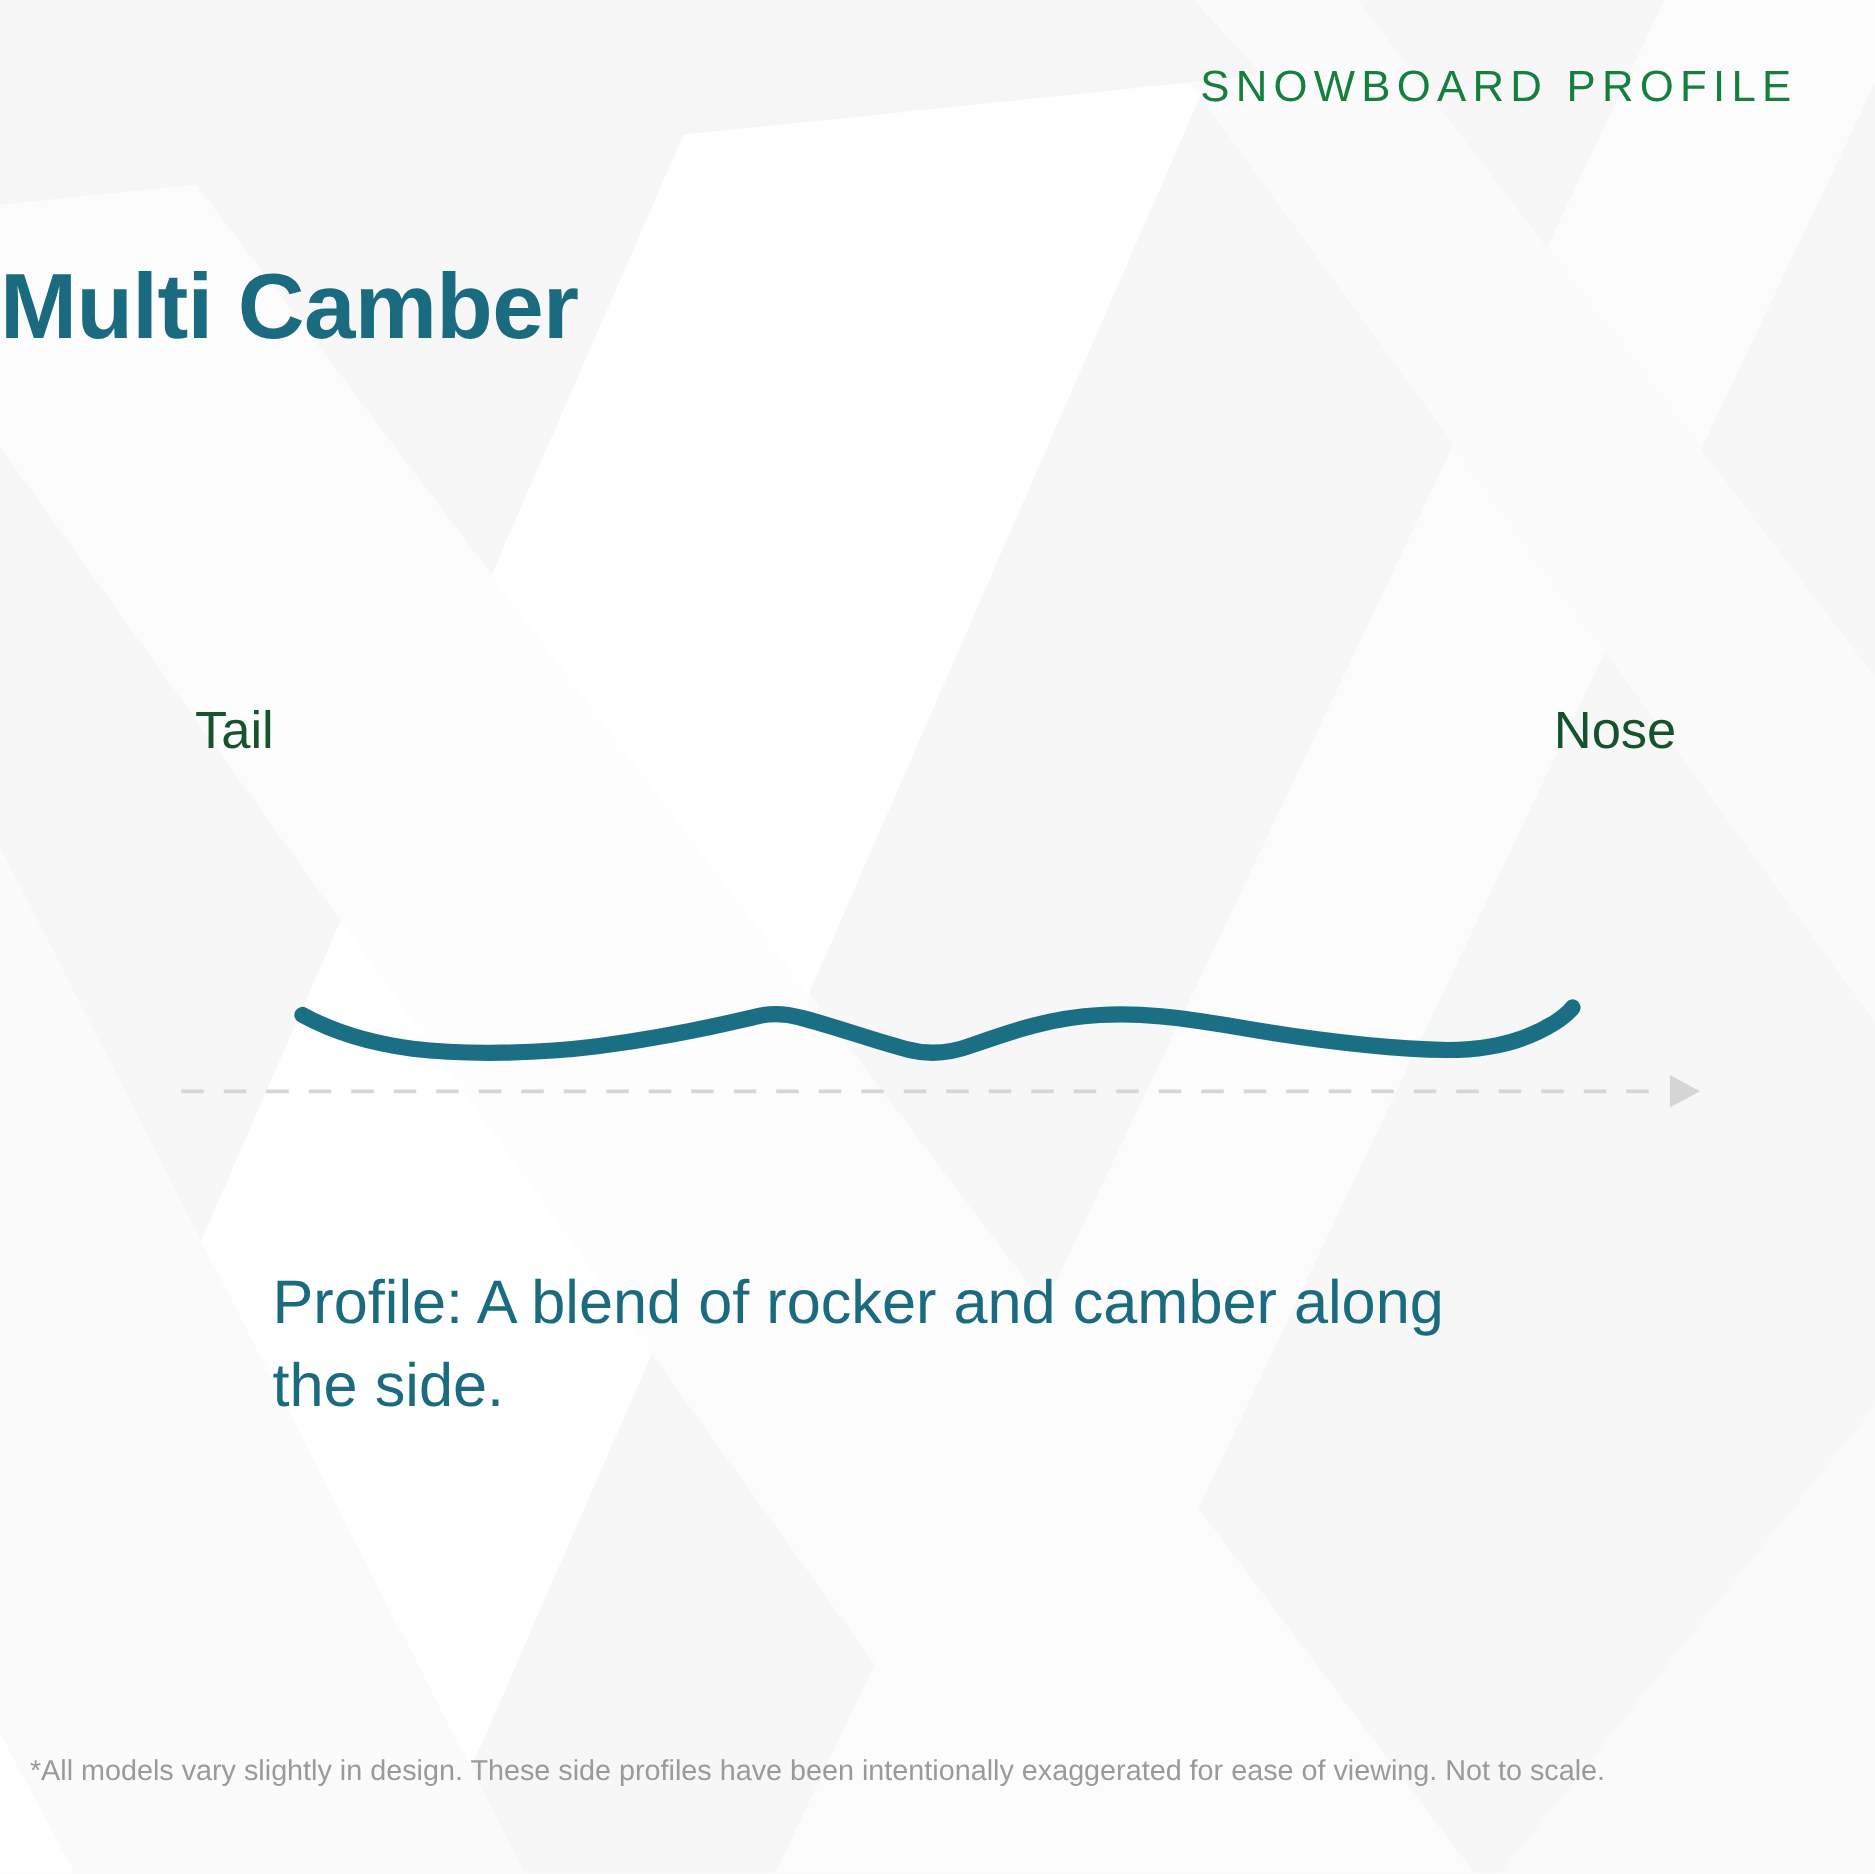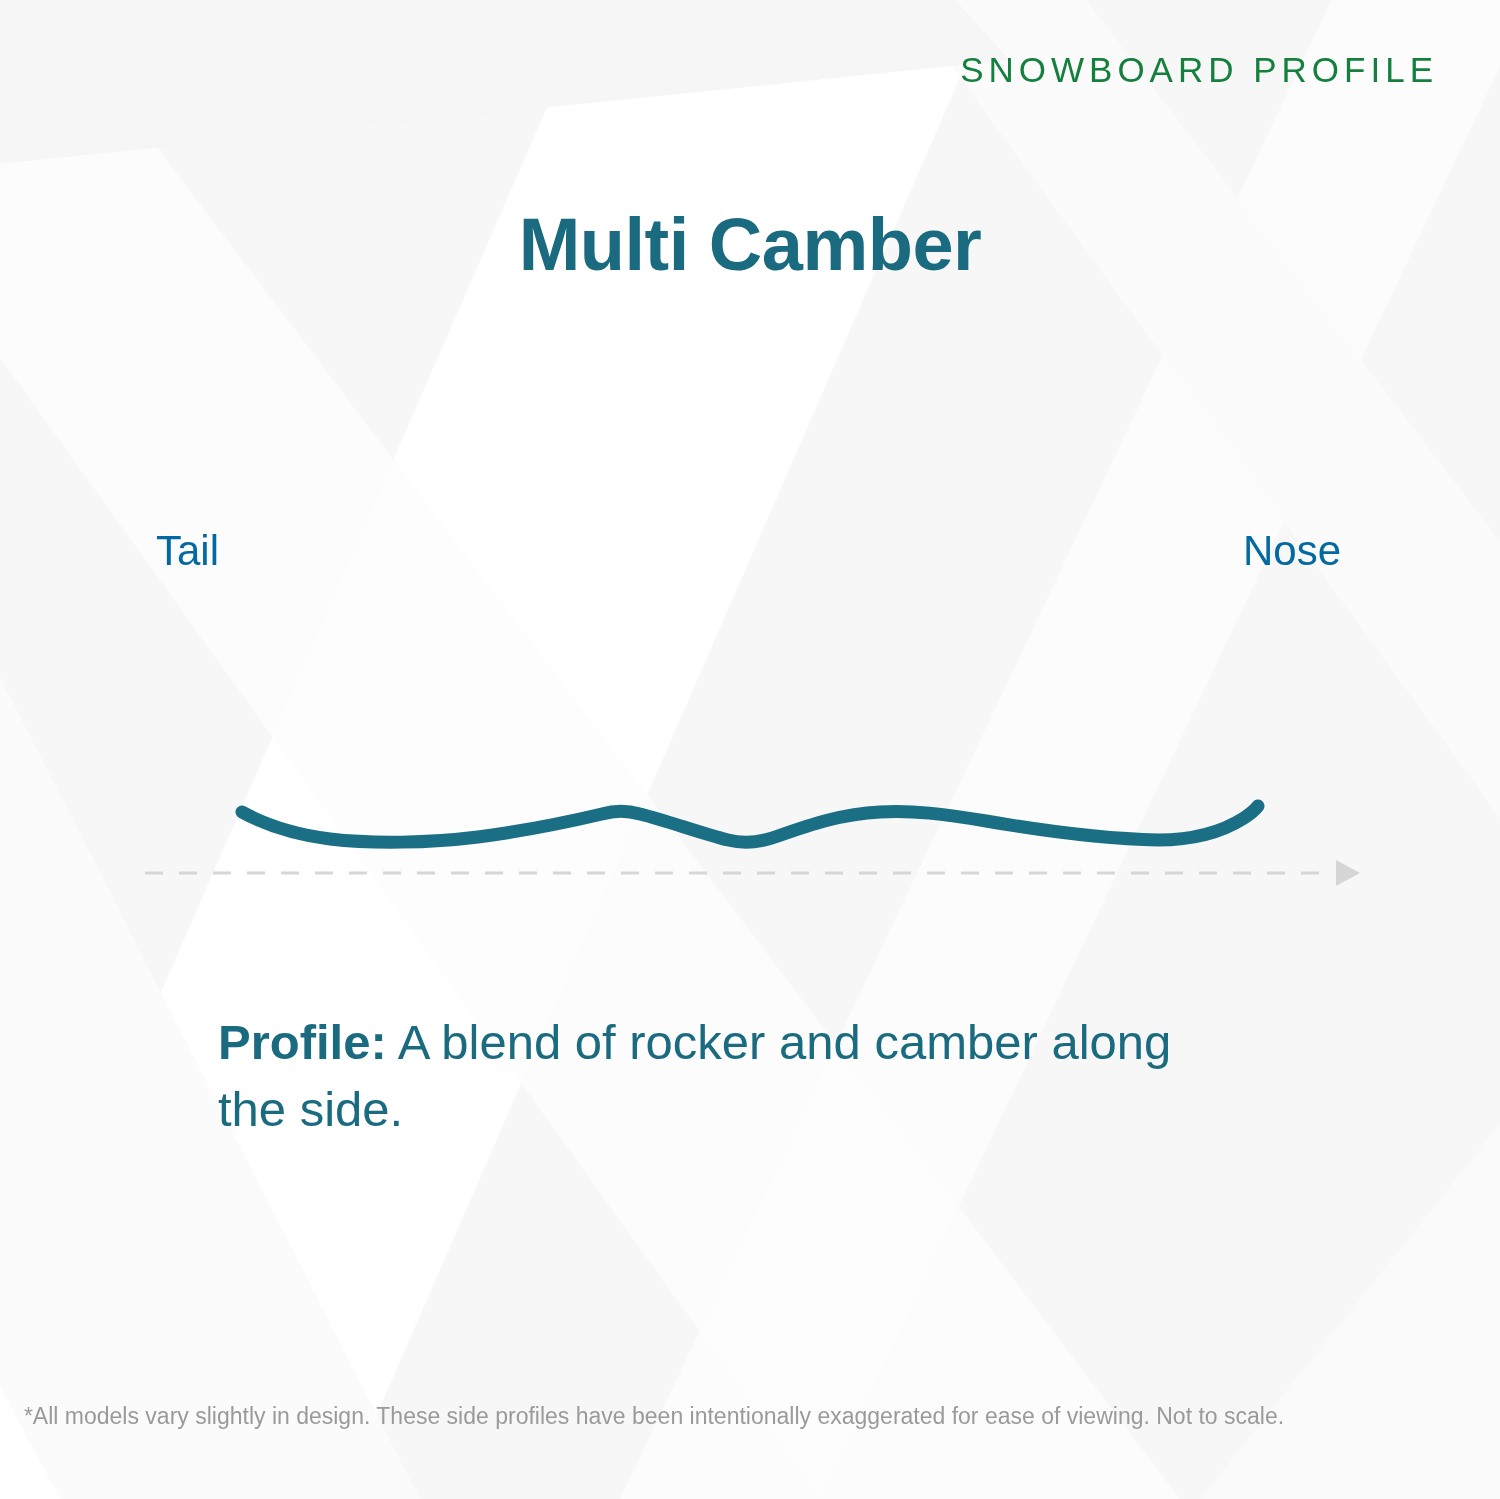--- a/index.html
+++ b/index.html
@@ -37,33 +37,32 @@
     font-weight: 400;
     white-space: nowrap;
     line-height: 1;
   }
   
   #title {
     position: absolute;
     top: 204px;
     left: 0;
     width: 1500px;
-    text-align: center;
     font-size: 74px;
     font-weight: bold;
     color: #1a6b80;
     letter-spacing: -0.5px;
     line-height: 1.1;
   }
   
   .end-label {
     position: absolute;
-    top: 530px;
+    top: 563px;
     font-size: 42px;
-    color: #0369a1;
+    color: #14532d;
     font-weight: 400;
     line-height: 1;
   }
   #label-tail { left: 156px; }
   #label-nose { left: 1243px; text-align: center; }
 
   
   #board-diagram {
     position: absolute;
     left: 0;
@@ -76,21 +75,21 @@
     position: absolute;
     top: 1009px;
     left: 218px;
     width: 1000px;
     font-size: 49px;
     line-height: 1.36;
     color: #1a6b80;
     font-weight: 400;
   }
   #description .lead {
-    font-weight: bold;
+    font-weight: normal;
     margin-top: 40px;
   }
   
   #footnote {
     position: absolute;
     top: 1403px;
     left: 0;
     width: 1308px;
     text-align: center;
     font-size: 23px;

